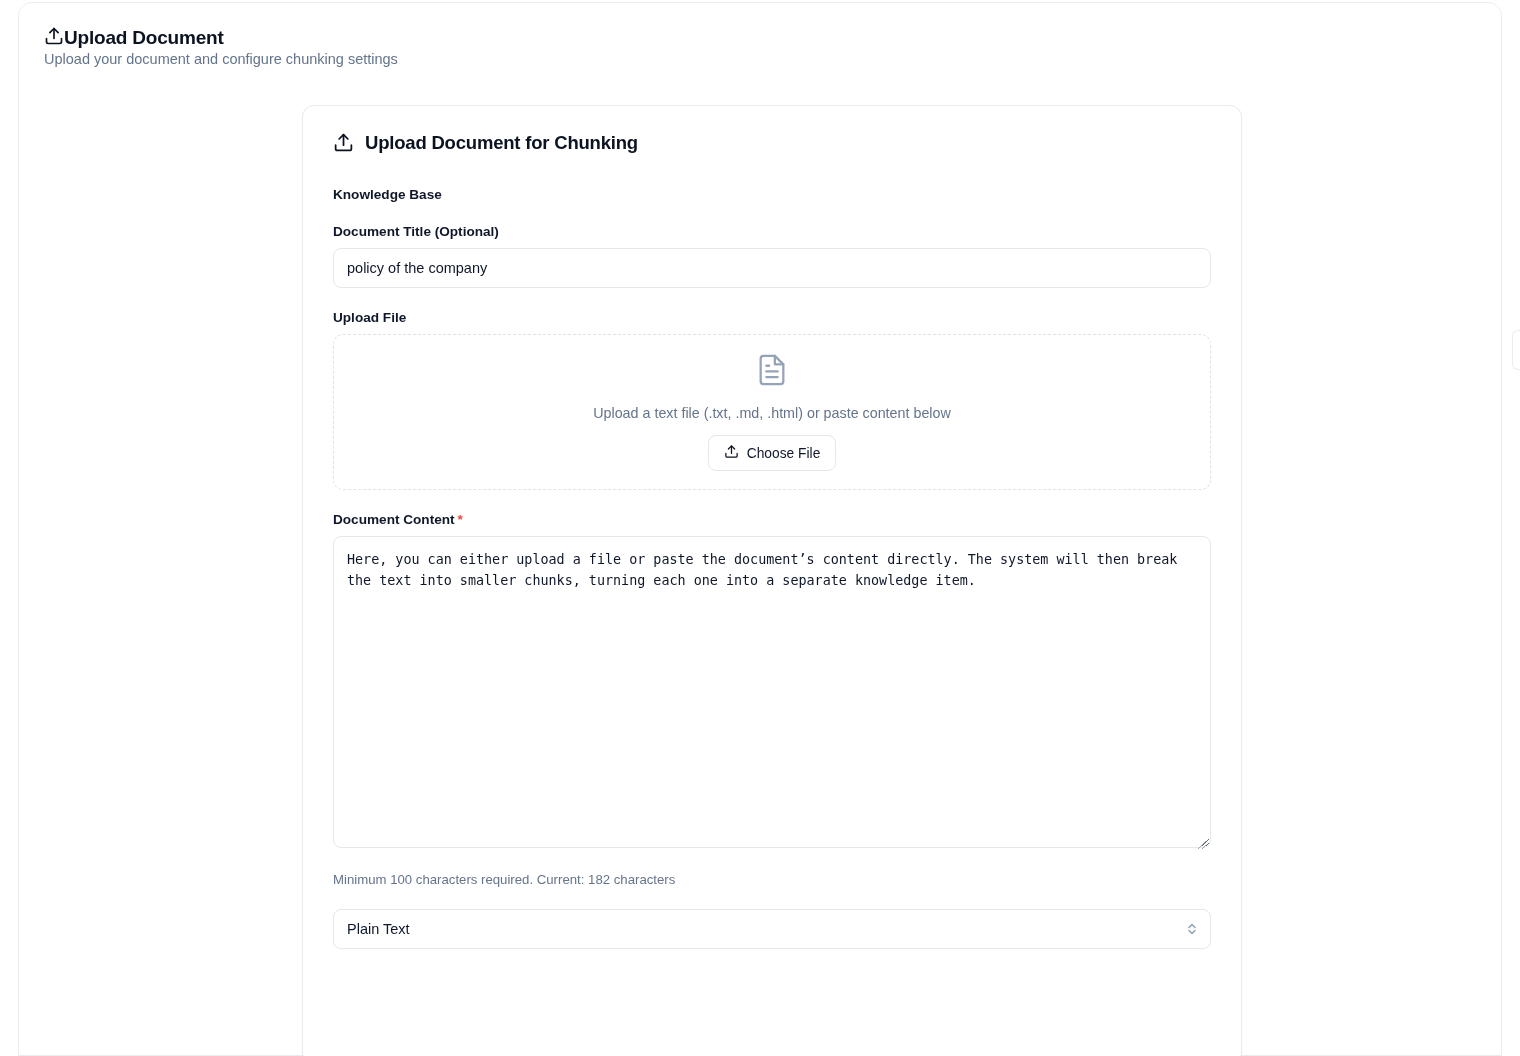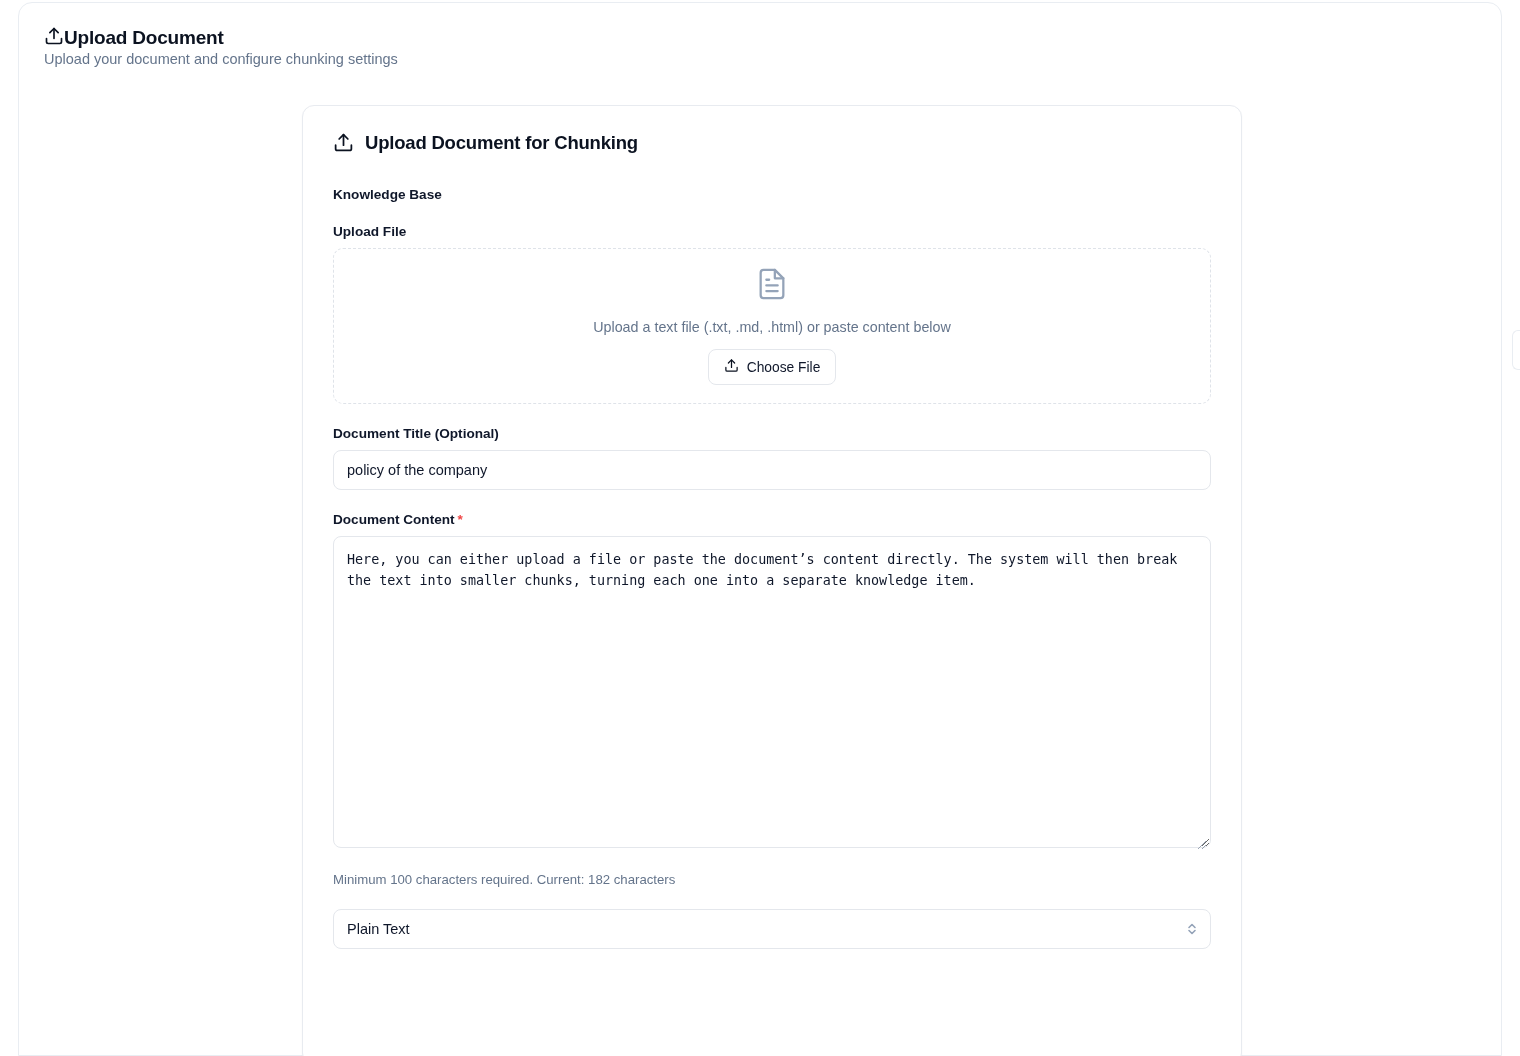--- a/index.html
+++ b/index.html
@@ -219,20 +219,25 @@
           <path d="M21 15v4a2 2 0 0 1-2 2H5a2 2 0 0 1-2-2v-4"></path>
           <polyline points="17 8 12 3 7 8"></polyline>
           <line x1="12" y1="3" x2="12" y2="15"></line>
         </svg>
       </span>
       <span class="card-title">Upload Document for Chunking</span>
     </div>
 
     <div class="field">
       <label class="field-label">Knowledge Base</label>
+    </div>
+
+    <div class="field mt-extra">
+      <label class="field-label">Document Title (Optional)</label>
+      <input class="text-input" type="text" value="policy of the company" style="">
     </div>
 
     <div class="field mt-extra">
       <label class="field-label">Upload File</label>
       <div class="dropzone">
         <span>
           <svg width="34" height="34" viewBox="0 0 24 24" fill="none" stroke="#94a3b8" stroke-width="1.6" stroke-linecap="round" stroke-linejoin="round">
             <path d="M14 2H6a2 2 0 0 0-2 2v16a2 2 0 0 0 2 2h12a2 2 0 0 0 2-2V8z"></path>
             <polyline points="14 2 14 8 20 8"></polyline>
             <line x1="8" y1="13" x2="16" y2="13"></line>
@@ -248,25 +253,20 @@
               <polyline points="17 8 12 3 7 8"></polyline>
               <line x1="12" y1="3" x2="12" y2="15"></line>
             </svg>
           </span>
           <span>Choose File</span>
         </button>
       </div>
     </div>
 
     <div class="field mt-extra">
-      <label class="field-label">Document Title (Optional)</label>
-      <input class="text-input" type="text" value="policy of the company" style="">
-    </div>
-
-    <div class="field mt-extra">
       <label class="field-label">
         <span>Document Content</span><span class="req">*</span>
       </label>
       <div class="textarea-wrap">
         <textarea class="doc-content" placeholder="Paste document content here..." style="">Here, you can either upload a file or paste the document’s content directly. The system will then break the text into smaller chunks, turning each one into a separate knowledge item.</textarea>
         <span class="resize-grip">
           <svg width="10" height="10" viewBox="0 0 10 10" fill="none" stroke="#9aa4b2" stroke-width="1">
             <line x1="9" y1="1" x2="1" y2="9"></line>
             <line x1="9" y1="5" x2="5" y2="9"></line>
           </svg>

